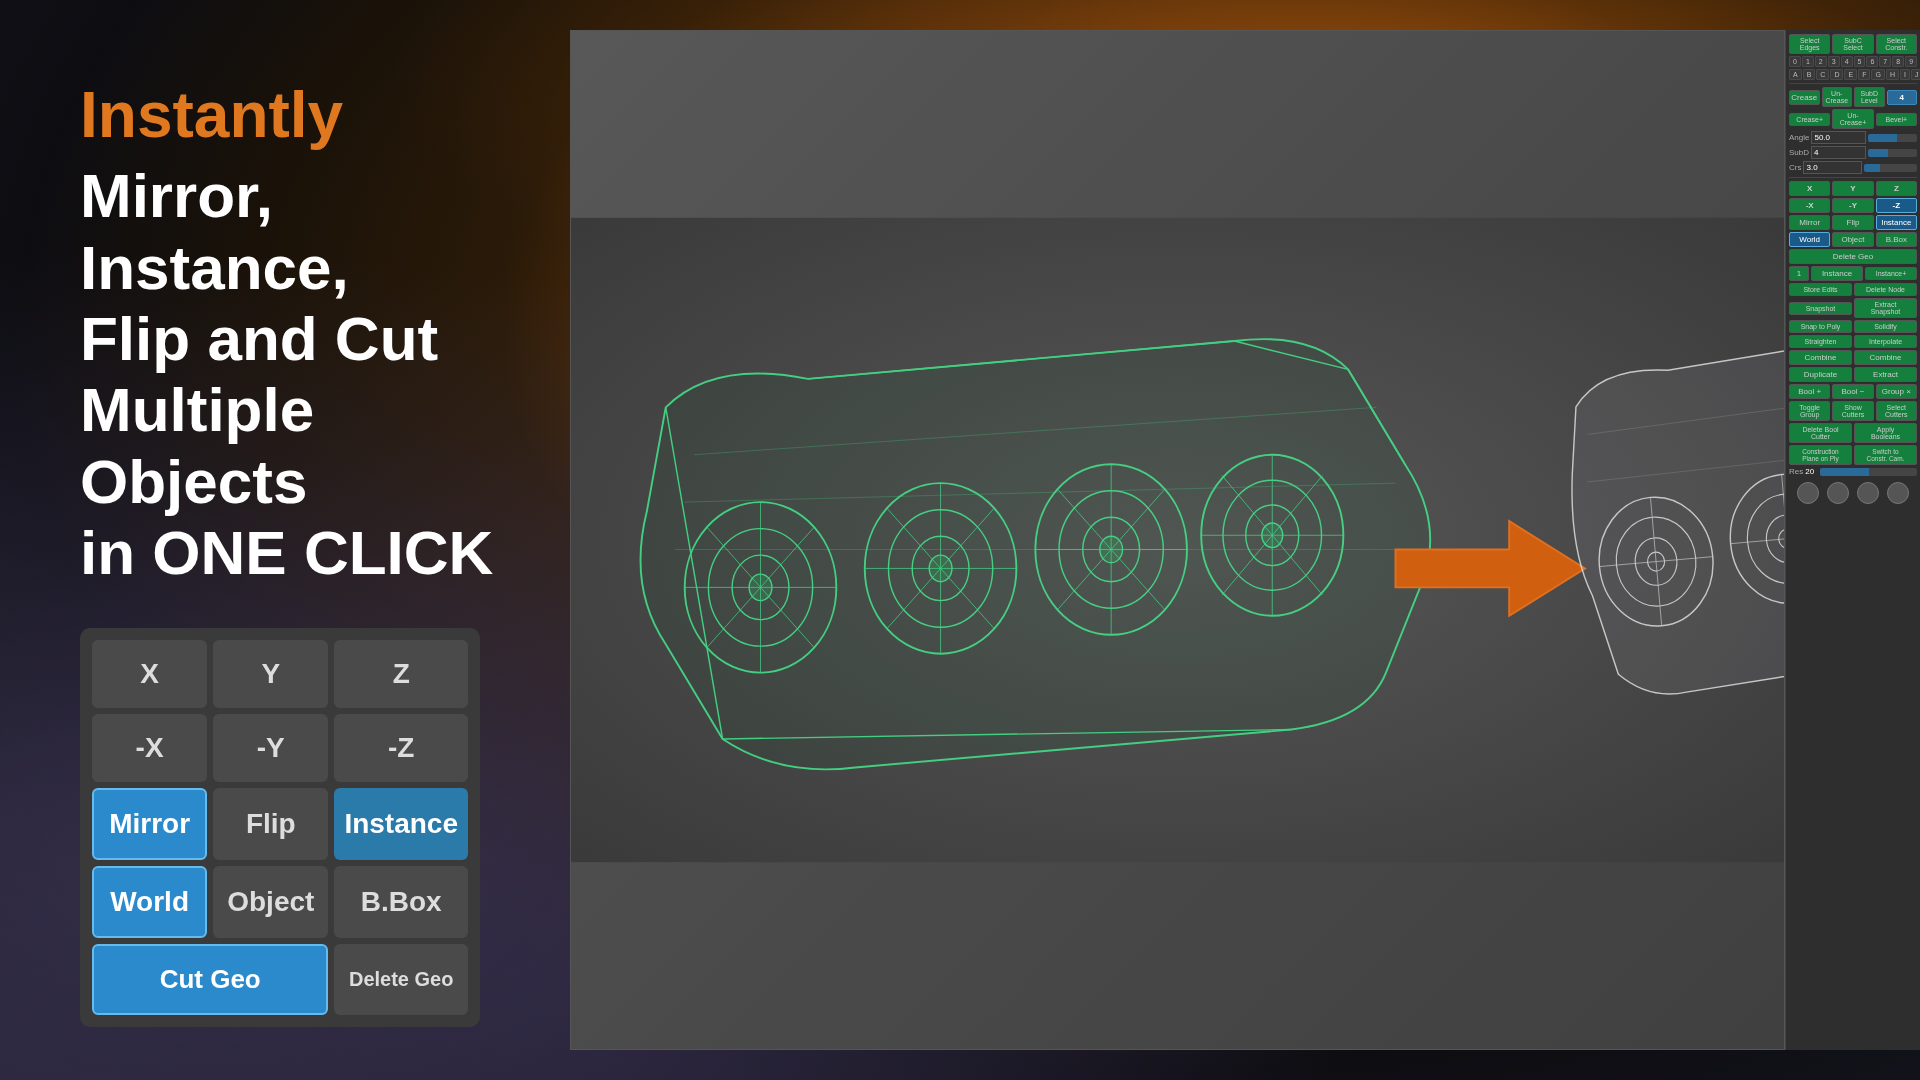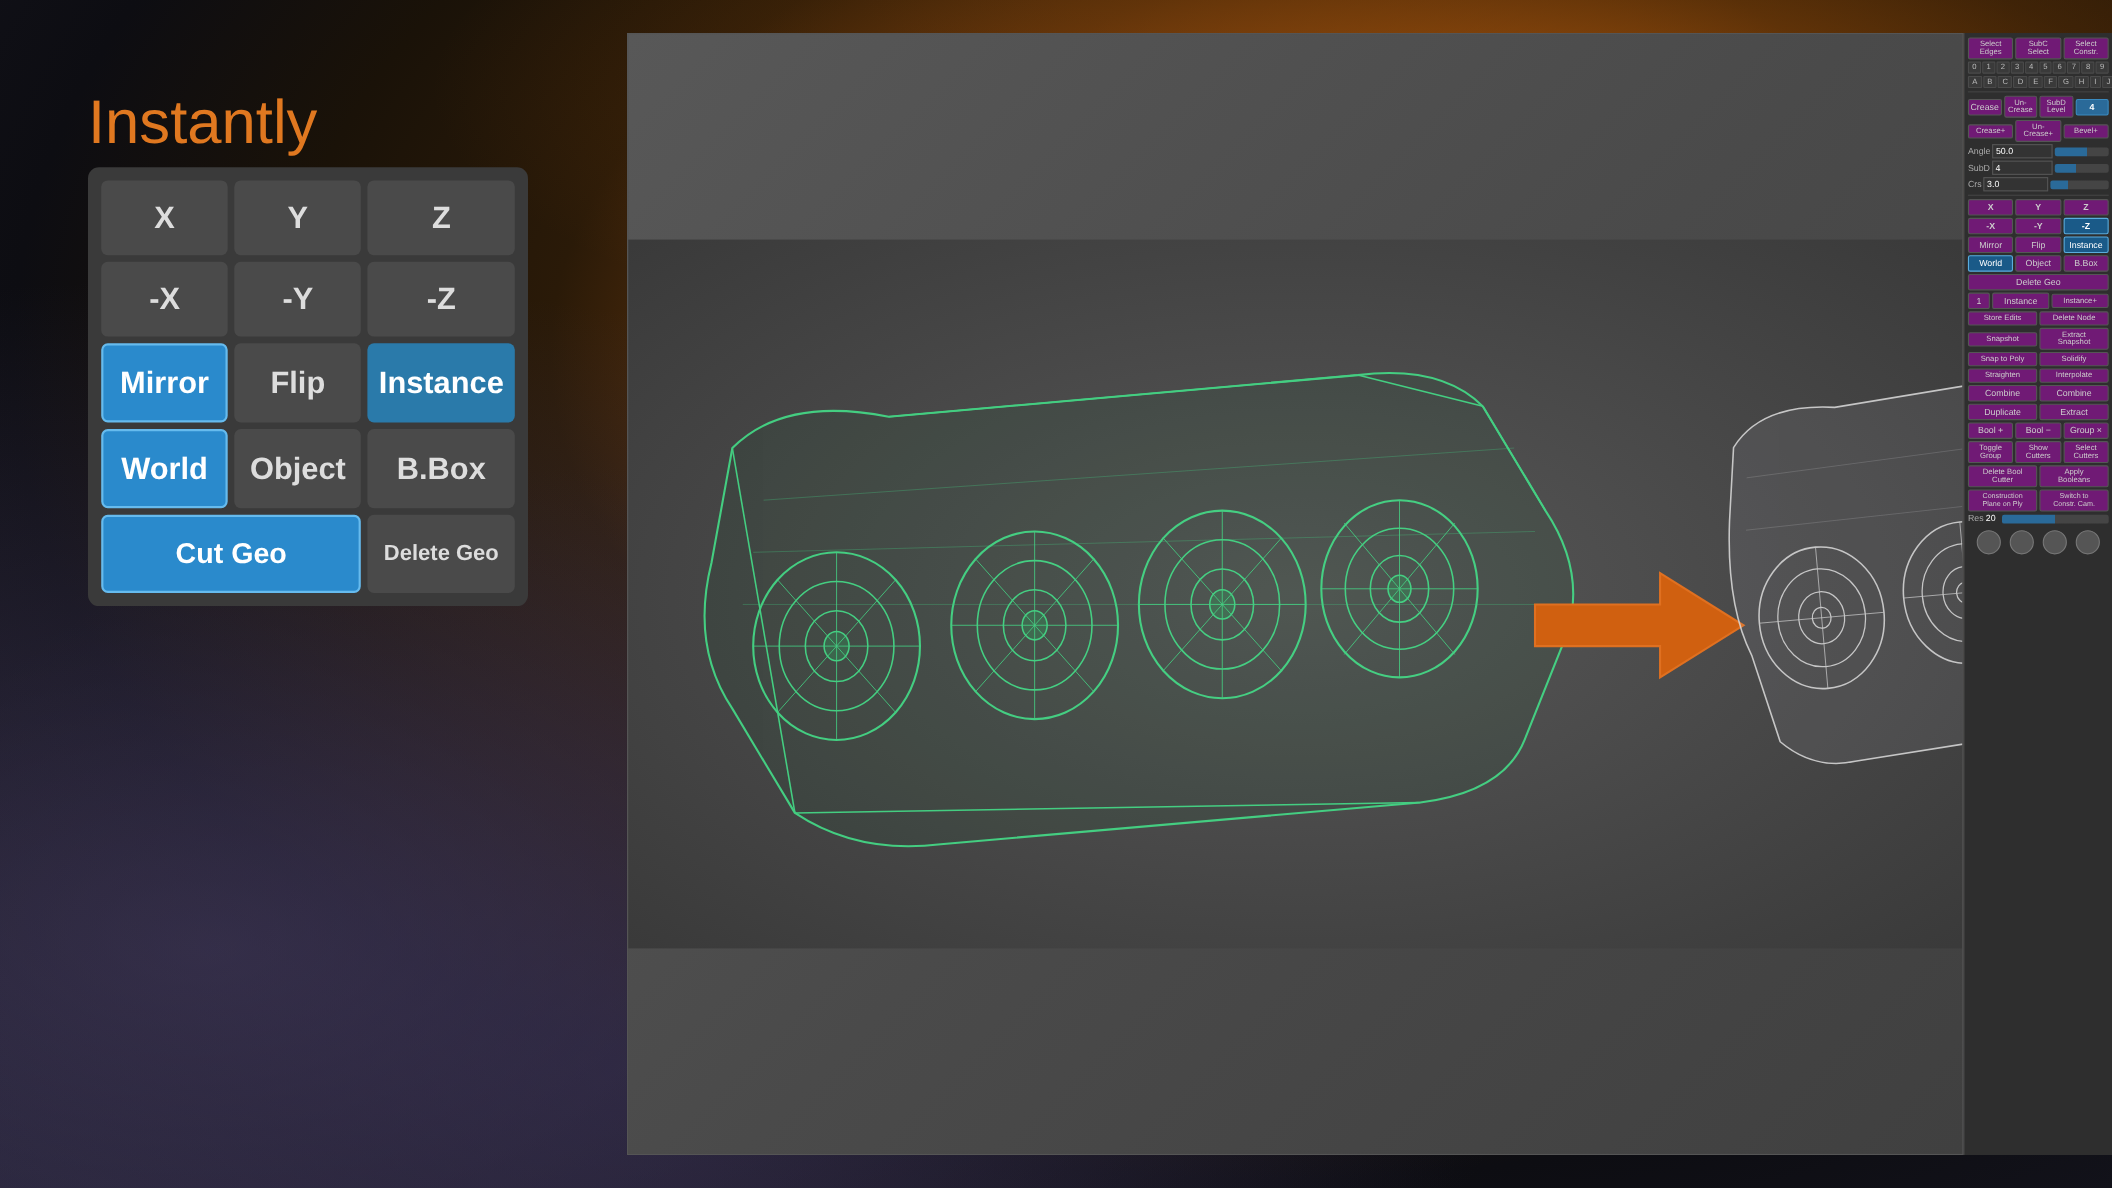--- a/index.html
+++ b/index.html
@@ -46,22 +46,22 @@
     .left-panel {
       width: 570px;
       flex-shrink: 0;
       padding: 80px 60px 60px 80px;
       display: flex;
       flex-direction: column;
       justify-content: flex-start;
     }
 
     .title-instantly {
-      font-size: 56px;
-      font-weight: normal;
+      font-size: 64px;
+      font-weight: bold;
       color: #e07820;
       line-height: 1.1;
       margin-bottom: 10px;
     }
 
     .title-main {
       font-size: 62px;
       font-weight: bold;
       color: #ffffff;
       line-height: 1.15;
@@ -163,21 +163,21 @@
     }
 
     .sr-row {
       display: flex;
       gap: 2px;
       align-items: center;
     }
 
     .sr-btn {
       flex: 1;
-      background: #701a75;
+      background: #15803d;
       border: 1px solid #555;
       color: #cccccc;
       font-size: 8px;
       padding: 2px 1px;
       text-align: center;
       cursor: pointer;
       border-radius: 2px;
       white-space: nowrap;
     }
 
@@ -249,20 +249,23 @@
 <body>
 
 <div class="bg-layer"></div>
 <div class="bg-smoke-left"></div>
 <div class="bg-smoke-orange"></div>
 
 <div class="content">
 
   <div class="left-panel">
     <div class="title-instantly">Instantly</div>
+    <div class="title-main">
+      Mirror, Instance,<br>Flip and Cut<br>Multiple Objects<br>in ONE CLICK
+    </div>
 
     <div class="button-grid">
 
       <button class="btn btn-dark">X</button>
       <button class="btn btn-dark">Y</button>
       <button class="btn btn-dark">Z</button>
 
       <button class="btn btn-dark">-X</button>
       <button class="btn btn-dark">-Y</button>
       <button class="btn btn-dark">-Z</button>

